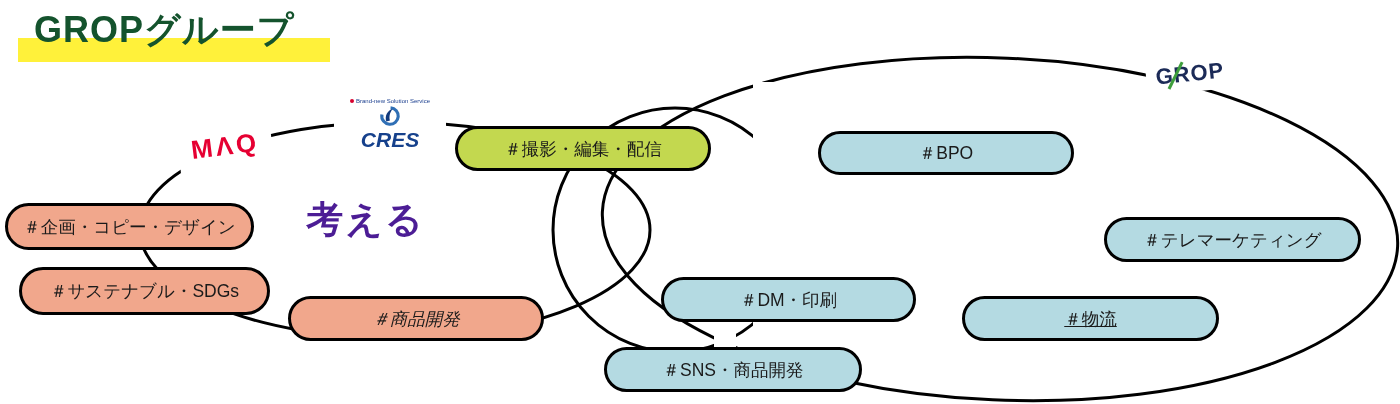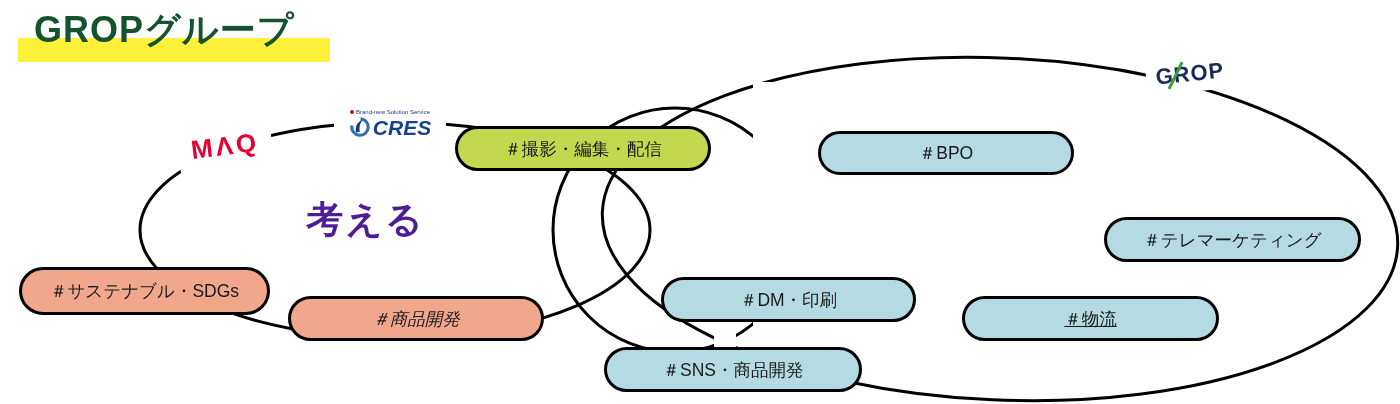--- a/index.html
+++ b/index.html
@@ -40,21 +40,21 @@
   .p8{left:604px;top:327px;width:258px;height:45px;}
 
   
   .maq{position:absolute;left:178px;top:124px;width:94px;height:44px;background:#fff;z-index:5;
        transform:rotate(-7deg);display:flex;align-items:center;justify-content:center;}
   .maq span{color:#E60032;font-size:26px;font-weight:700;letter-spacing:3px;}
   .cres{position:absolute;left:334px;top:101px;width:112px;height:45px;background:#fff;z-index:5;
         display:flex;flex-direction:column;align-items:center;justify-content:center;gap:1px;padding:2px 3px;}
   .cres .tagline{display:flex;align-items:center;gap:2px;font-size:6px;color:#1B3F8F;line-height:1;white-space:nowrap;}
   .cres .dot{width:4px;height:4px;border-radius:50%;background:#D7002E;flex:0 0 auto;}
-  .cres .main{display:flex;align-items:center;gap:2px;}
+  .cres .main{display:flex;align-items:center;gap:2px;flex-direction:column;}
   .cres .word{color:#16418C;font-size:21px;font-weight:900;font-style:italic;letter-spacing:0;line-height:1;}
   .grop{position:absolute;left:1146px;top:56px;width:88px;height:36px;background:#fff;z-index:5;
         transform:rotate(-6deg);display:flex;align-items:center;justify-content:center;}
   .grop span{color:#1B2A57;font-size:22px;font-weight:900;letter-spacing:1px;}
   .grop .slash{position:absolute;left:28px;top:3px;width:3px;height:30px;background:#3E9E3C;transform:rotate(32deg);}
 </style>
 </head>
 <body>
 
 <div class="stage">
@@ -68,20 +68,21 @@
   <div class="mask" style="left:753px;top:82px;width:52px;height:310px;"></div>
   <div class="mask" style="left:714px;top:252px;width:22px;height:148px;"></div>
 
   <div class="title-wrap">
     <div class="title-highlight"></div>
     <div class="title-text">GROPグループ</div>
   </div>
 
   <div class="verb think">考える</div>
 
+  <div class="pill salmon p0">＃企画・コピー・デザイン</div>
   <div class="pill salmon p1">＃サステナブル・SDGs</div>
   <div class="pill salmon p2">＃商品開発</div>
   <div class="pill green  p3">＃撮影・編集・配信</div>
   <div class="pill blue   p4">＃BPO</div>
   <div class="pill blue   p5">＃テレマーケティング</div>
   <div class="pill blue   p6">＃DM・印刷</div>
   <div class="pill blue   p7">＃物流</div>
   <div class="pill blue   p8">＃SNS・商品開発</div>
 
   <div class="maq">

